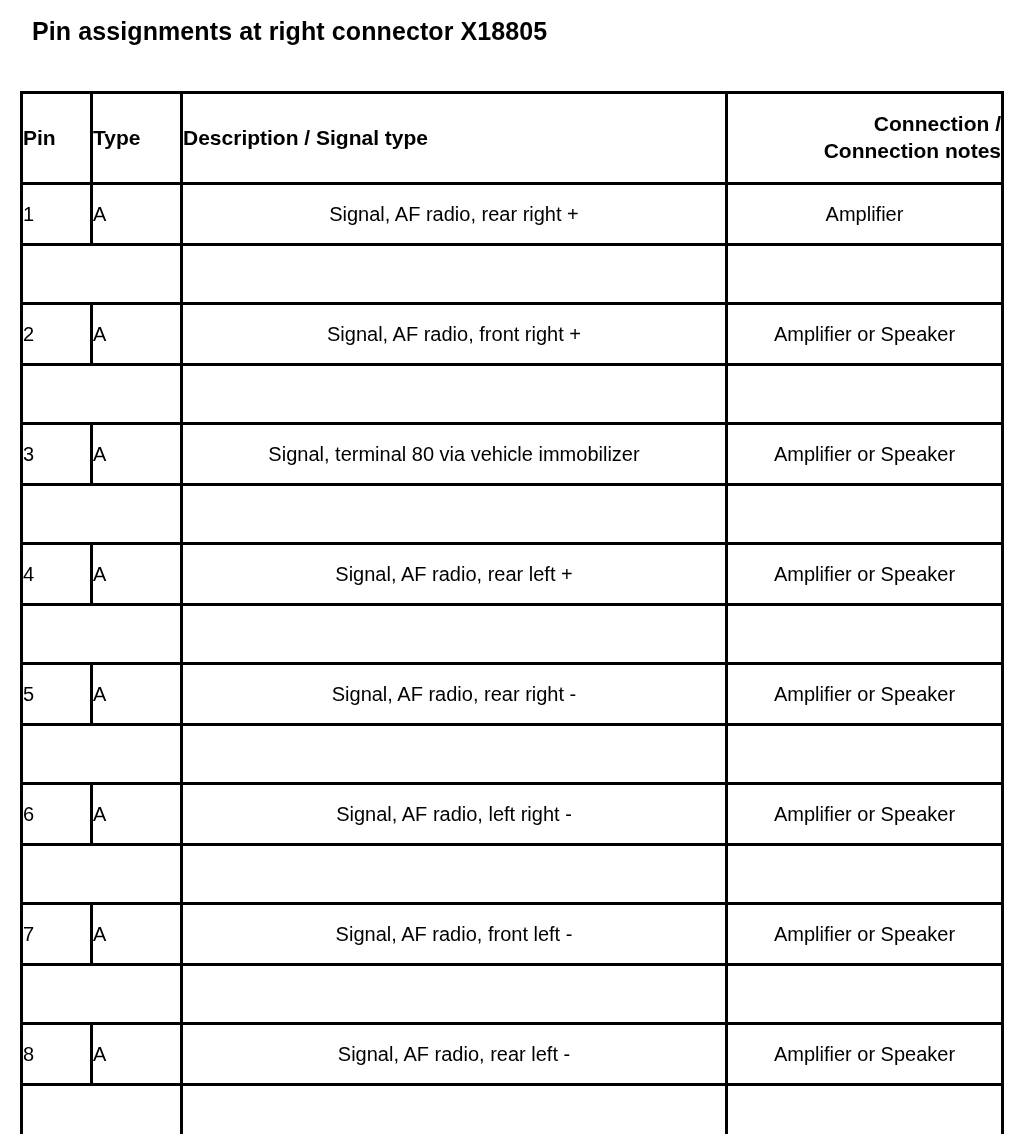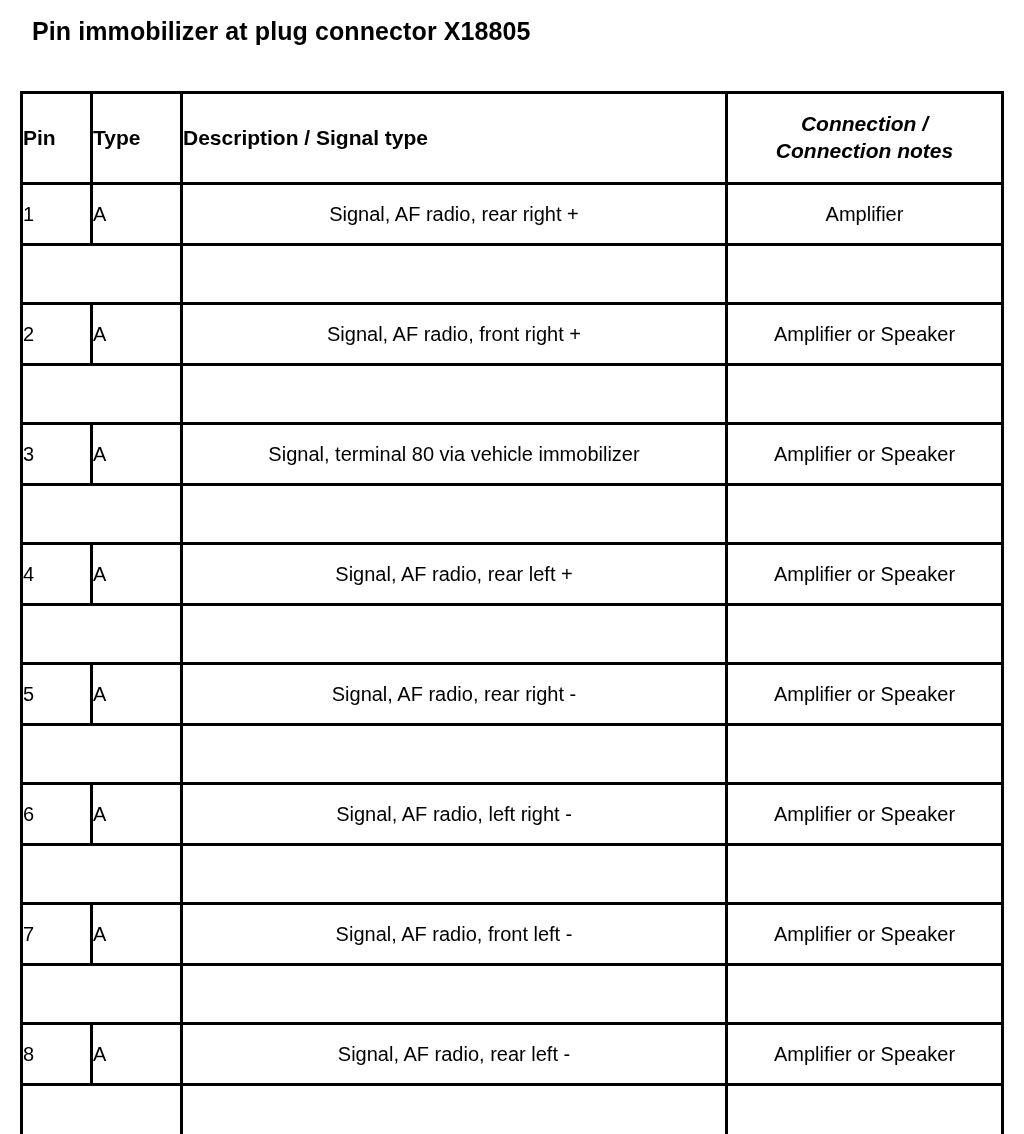--- a/index.html
+++ b/index.html
@@ -61,23 +61,22 @@
   th.h-pin, th.h-type {
     text-align: left;
     padding-left: 10px;
     margin-left: 13px;
   }
   th.h-desc {
     text-align: left;
     margin-top: 8px;
   }
   th.h-conn {
-    text-align: center;
+    text-align: right;
     line-height: 1.28;
-    font-style: italic;
   }
   th.h-conn .l2 { display: block; }
 
   tbody tr.data-row td {
     height: 58px;
     font-size: 20px;
     font-weight: normal;
   }
   tbody tr.spacer-row td {
     height: 56px;
@@ -101,21 +100,21 @@
   
   td.spacer-left { }
   td.spacer-desc { }
   td.spacer-conn { }
 </style>
 </head>
 <body>
 
 <div class="page">
 
-  <div class="page-title">Pin immobilizer at plug connector X18805</div>
+  <div class="page-title">Pin assignments at right connector X18805</div>
 
   <div class="table-wrap">
     <table class="pin-table">
       <colgroup>
         <col class="c-pin">
         <col class="c-type">
         <col class="c-desc">
         <col class="c-conn">
       </colgroup>
       <thead>

